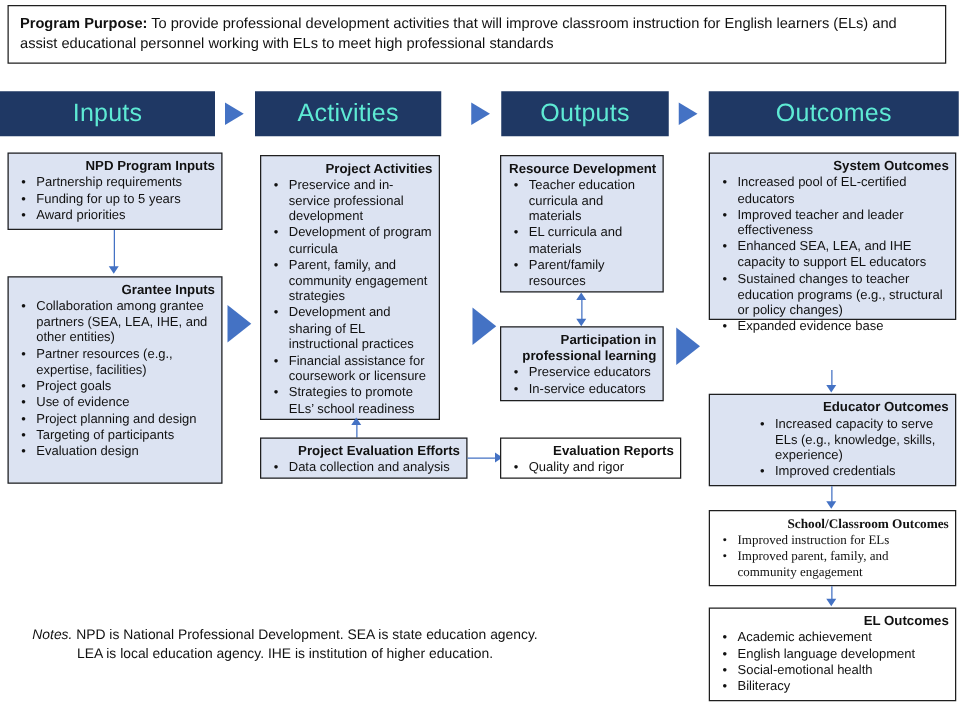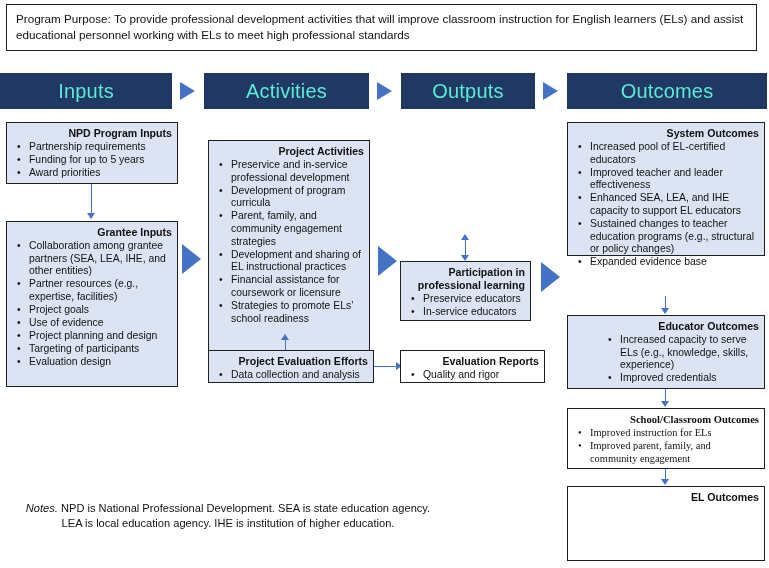--- a/index.html
+++ b/index.html
@@ -14,21 +14,21 @@
   .stage{position:absolute;left:0;top:0;width:769px;height:568px;}
 
   
   .purpose{
     position:absolute;left:6px;top:4px;width:751px;
     border:1.3px solid #1f1f1f;
     box-sizing:border-box;
     padding:6px 8px 7px 9px;
     font-size:11.7px;line-height:16px;
   }
-  .purpose b{font-weight:normal;}
+  .purpose b{font-weight:bold;}
 
   
   .hdr{
     position:absolute;
     background:#1F3864;
     color:#5eead4;
     display:flex;align-items:center;justify-content:center;
     font-size:20px;
     letter-spacing:.2px;
   }
@@ -110,21 +110,21 @@
 
   <div class="purpose">
     <b>Program Purpose:</b><span> To provide professional development activities that will improve classroom instruction for English learners (ELs) and assist educational personnel working with ELs to meet high professional standards</span>
   </div>
 
   <div class="hdr" style="left:0px;top:73px;width:172px;height:36px;">
     <span>Inputs</span>
   </div>
   <div class="tri tri-hdr" style="left:180px;top:82px;"></div>
 
-  <div class="hdr" style="left:204px;top:73px;width:165px;height:36px;">
+  <div class="hdr" style="left:204px;top:73px;width:149px;height:36px;">
     <span>Activities</span>
   </div>
   <div class="tri tri-hdr" style="left:377px;top:82px;"></div>
 
   <div class="hdr" style="left:401px;top:73px;width:134px;height:36px;">
     <span>Outputs</span>
   </div>
   <div class="tri tri-hdr" style="left:543px;top:82px;"></div>
 
   <div class="hdr" style="left:567px;top:73px;width:200px;height:36px;">
@@ -151,21 +151,21 @@
       <li>Project goals</li>
       <li>Use of evidence</li>
       <li>Project planning and design</li>
       <li>Targeting of participants</li>
       <li>Evaluation design</li>
     </ul>
   </div>
 
   <div class="tri tri-big" style="left:182px;top:244px;"></div>
 
-  <div class="box" style="left:208px;top:140px;width:162px;height:212px;">
+  <div class="box" style="left:208px;top:124px;width:144px;height:212px;">
     <span class="tt">Project Activities</span>
     <ul>
       <li>Preservice and in-service professional development</li>
       <li>Development of program curricula</li>
       <li>Parent, family, and community engagement strategies</li>
       <li>Development and sharing of EL instructional practices</li>
       <li>Financial assistance for coursework or licensure</li>
       <li>Strategies to promote ELs’ school readiness</li>
     </ul>
   </div>
@@ -178,20 +178,28 @@
     <ul>
       <li>Data collection and analysis</li>
     </ul>
   </div>
 
   <div class="tri tri-big" style="left:378px;top:246px;"></div>
 
   <div class="hline" style="left:374px;top:366px;width:24px;"></div>
   <div class="htip-right" style="left:396px;top:362px;"></div>
 
+  <div class="box" style="left:400px;top:124px;width:131px;height:110px;">
+    <span class="tt">Resource Development</span>
+    <ul>
+      <li>Teacher education curricula and materials</li>
+      <li>EL curricula and materials</li>
+      <li>Parent/family resources</li>
+    </ul>
+  </div>
 
   <div class="vtip-up" style="left:461px;top:234px;"></div>
   <div class="vline" style="left:465px;top:239px;height:17px;"></div>
   <div class="vtip-down" style="left:461px;top:255px;"></div>
 
   <div class="box" style="left:400px;top:261px;width:131px;height:60px;">
     <span class="tt">Participation in professional learning</span>
     <ul>
       <li>Preservice educators</li>
       <li>In-service educators</li>
@@ -238,19 +246,25 @@
       <li>Improved instruction for ELs</li>
       <li>Improved parent, family, and community engagement</li>
     </ul>
   </div>
 
   <div class="vline" style="left:665px;top:469px;height:11px;"></div>
   <div class="vtip-down" style="left:661px;top:479px;"></div>
 
   <div class="box white" style="left:567px;top:486px;width:198px;height:75px;">
     <span class="tt">EL Outcomes</span>
+    <ul>
+      <li>Academic achievement</li>
+      <li>English language development</li>
+      <li>Social-emotional health</li>
+      <li>Biliteracy</li>
+    </ul>
   </div>
 
   <div class="notes">
     <i>Notes.</i><span> NPD is National Professional Development. SEA is state education agency. LEA is local education agency. IHE is institution of higher education.</span>
   </div>
 
 </div>
 
 </body></html>

